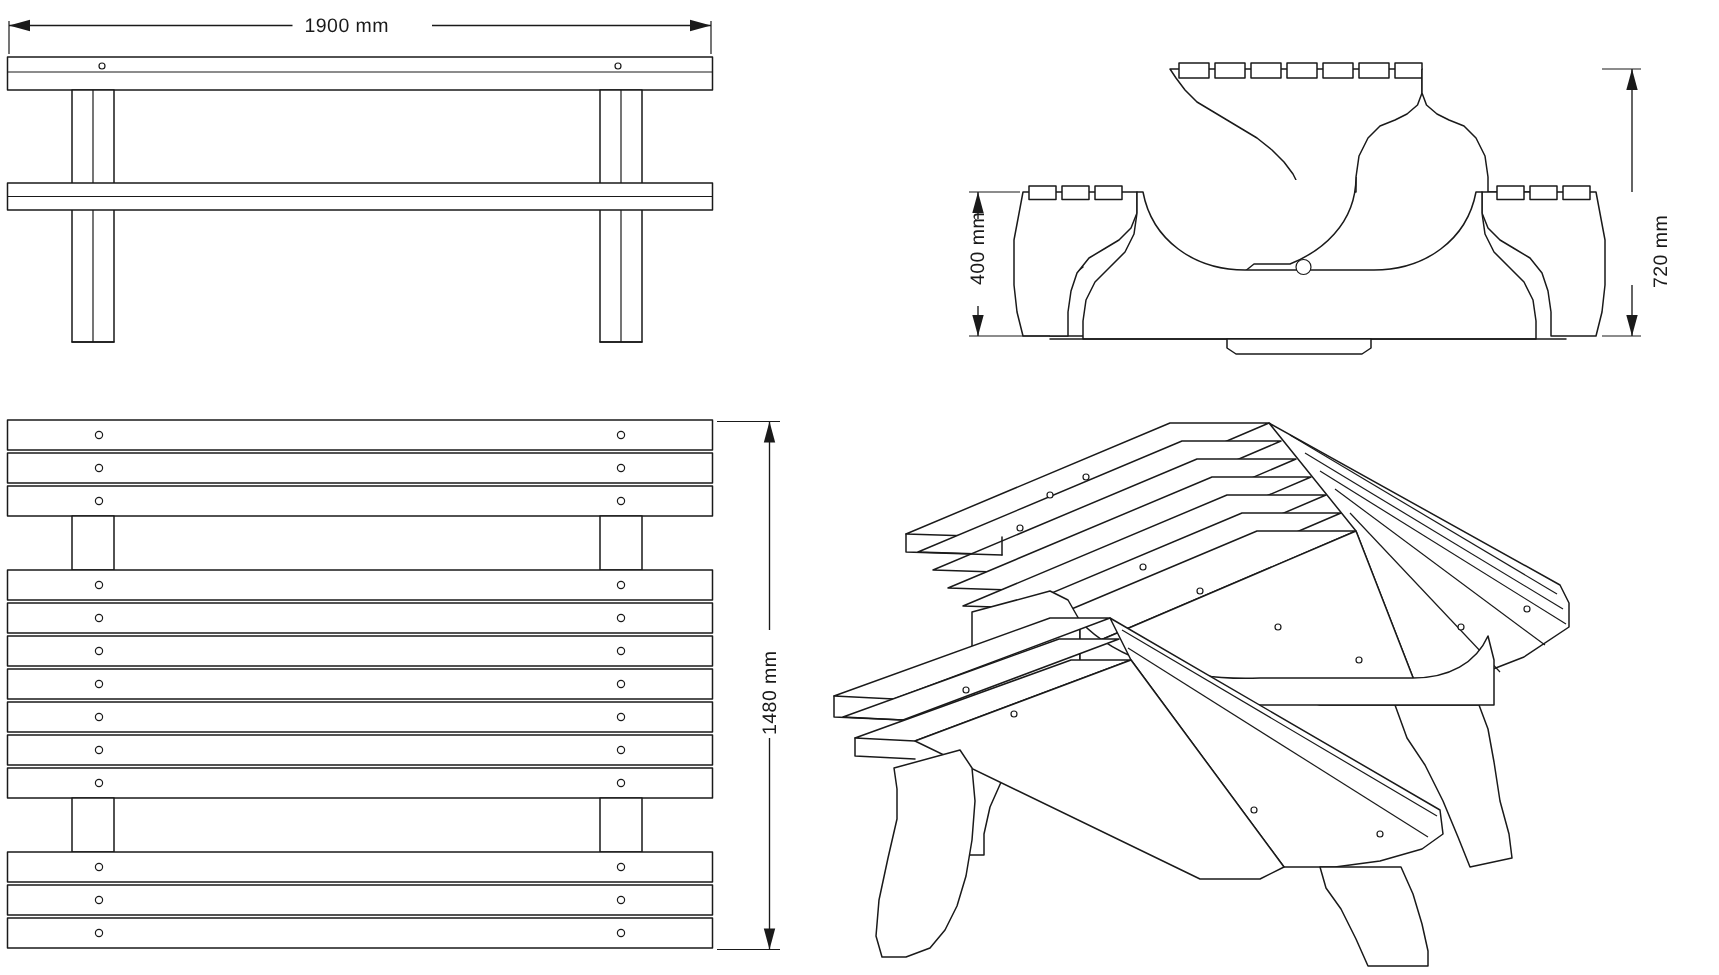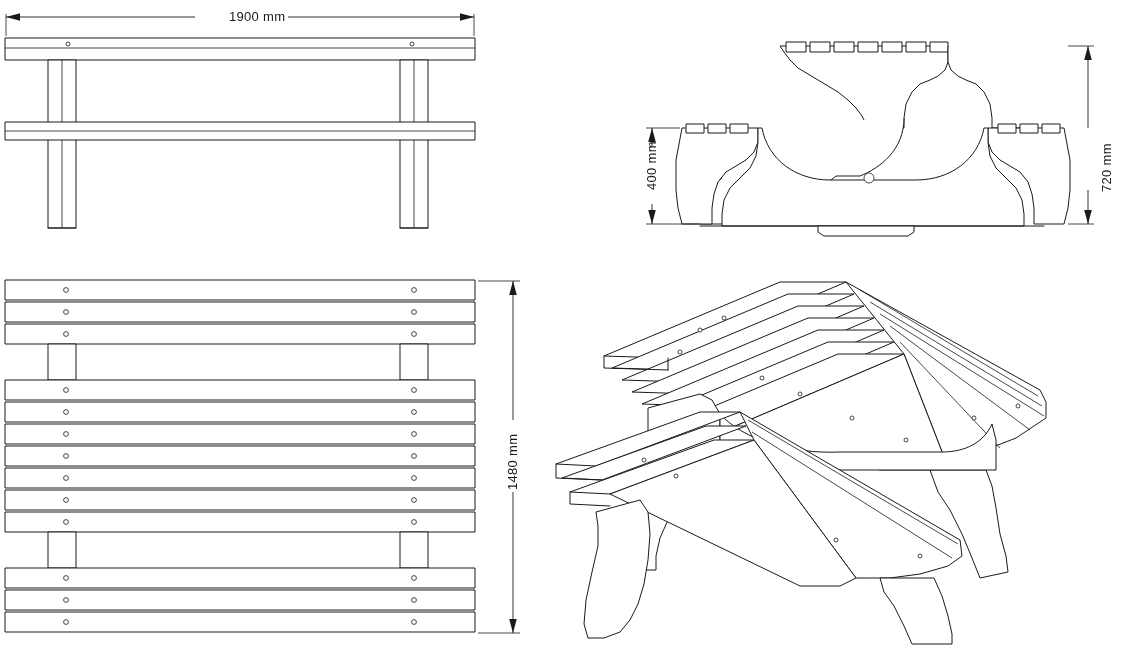--- a/index.html
+++ b/index.html
@@ -297,21 +297,21 @@
       <circle class="hole" cx="906" cy="440" r="2"></circle>
       <circle class="hole" cx="974" cy="418" r="2"></circle>
       <circle class="hole" cx="1018" cy="406" r="2"></circle>
       <circle class="hole" cx="644" cy="460" r="2"></circle>
       <circle class="hole" cx="676" cy="476" r="2"></circle>
       <circle class="hole" cx="836" cy="540" r="2"></circle>
       <circle class="hole" cx="920" cy="556" r="2"></circle>
     </g>
   </svg>
 
-  <div class="dimlabel" style="left:203px; top:9px;margin-left:26px;">1900 mm</div>
+  <div class="dimlabel" style="left:203px; top:9px;">1900 mm</div>
 
   <div class="dimlabel vert" style="left:644px; top:190px; transform: rotate(-90deg);">400 mm</div>
 
   <div class="dimlabel vert" style="left:1099px; top:192px; transform: rotate(-90deg);">720 mm</div>
 
   <div class="dimlabel vert" style="left:505px; top:490px; transform: rotate(-90deg);">1480 mm</div>
 
 </div>
 
 </body></html>

